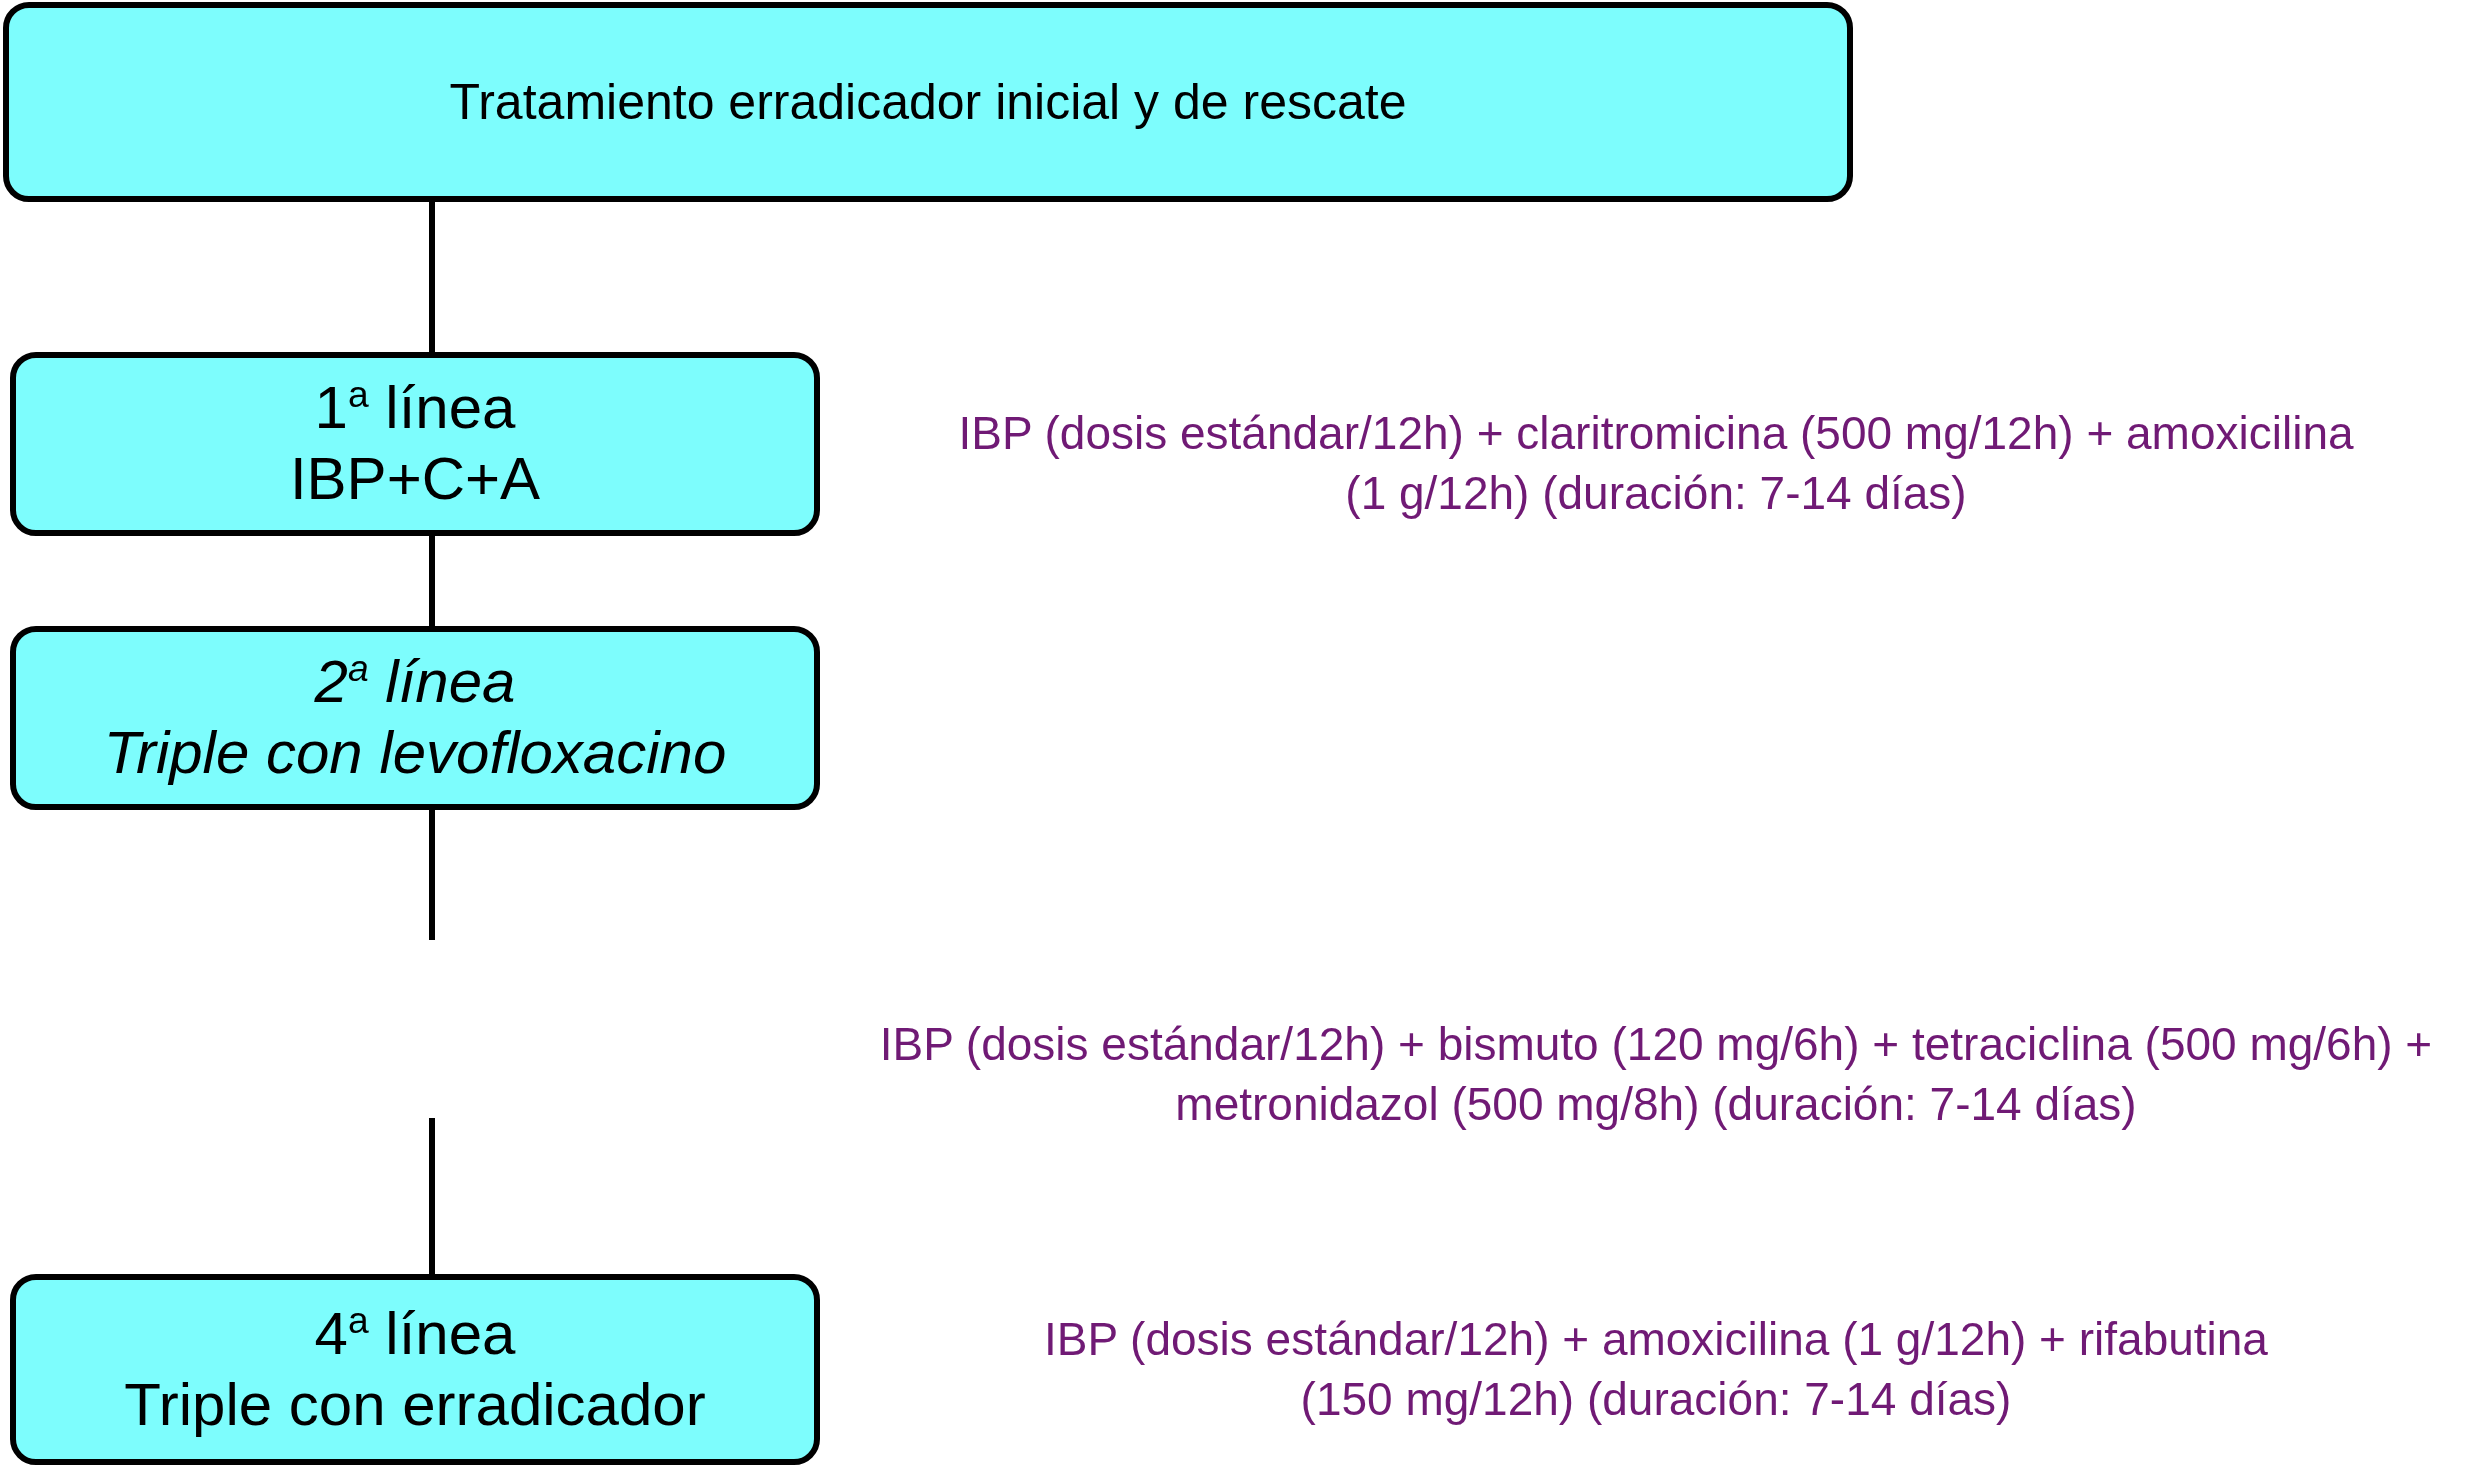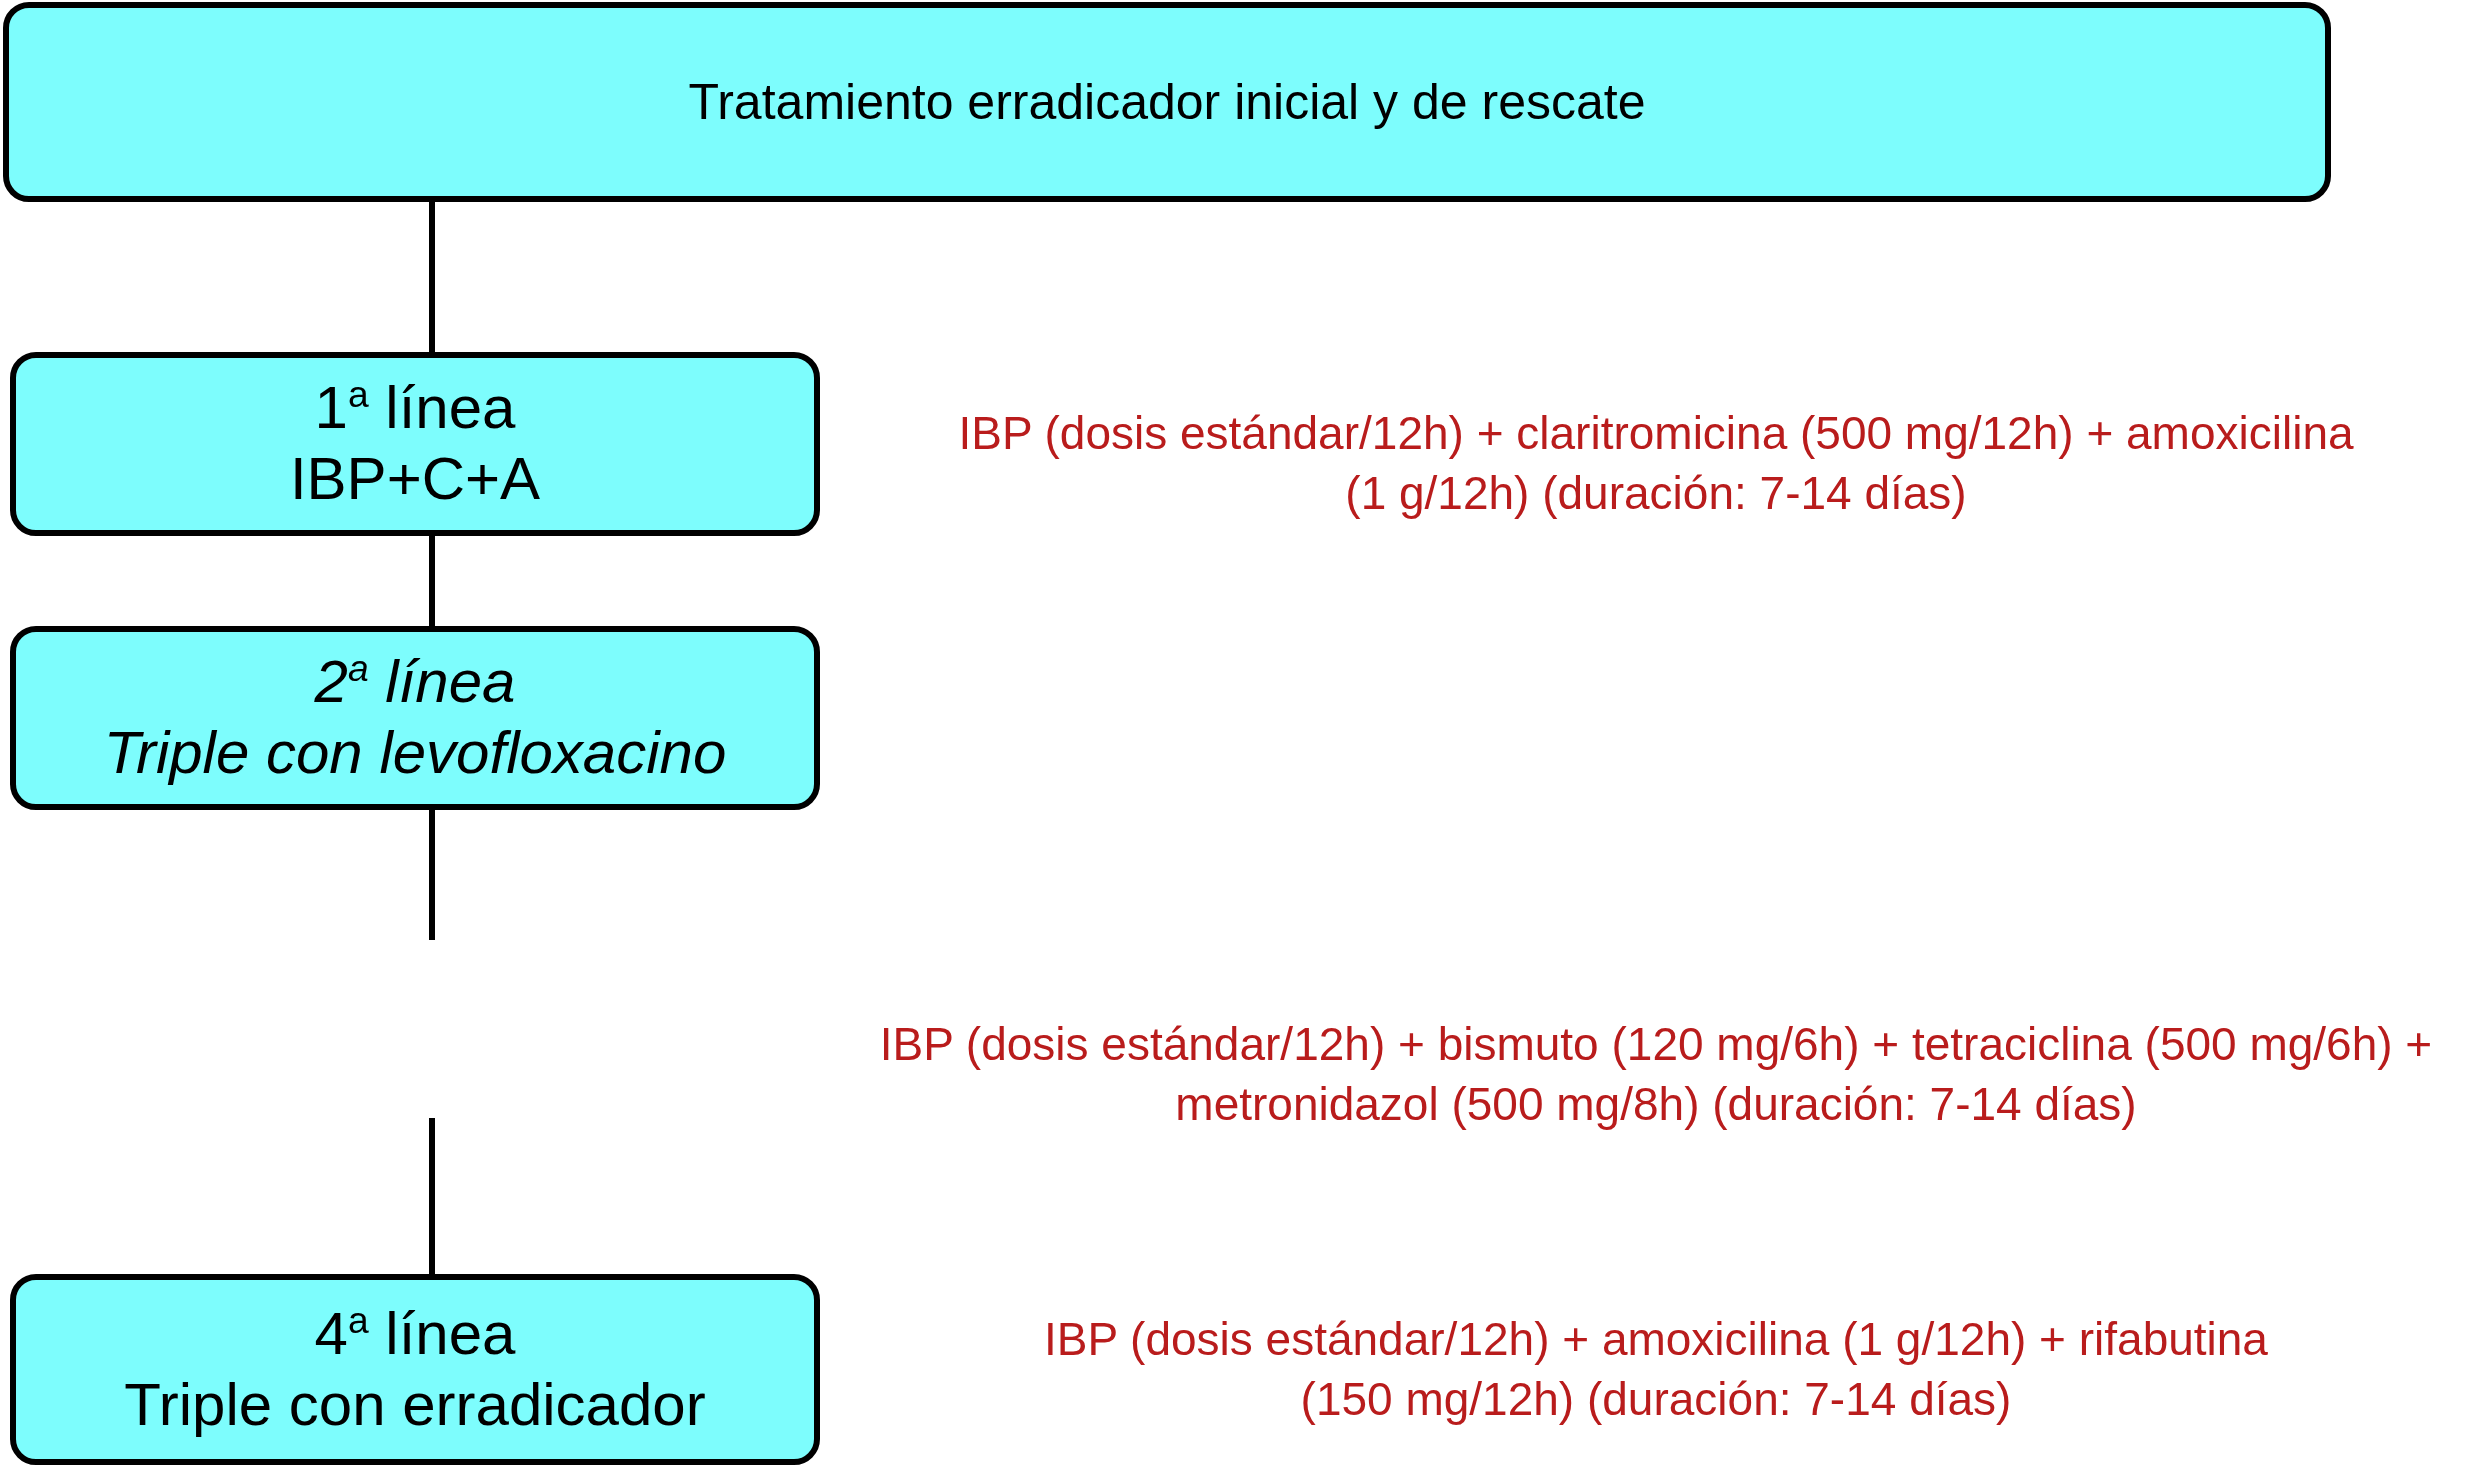--- a/index.html
+++ b/index.html
@@ -39,21 +39,21 @@
     justify-content: center;
     text-align: center;
     line-height: 1.18;
     z-index: 2;
   }
 
   .node-title {
     position: absolute;
     left: 3px;
     top: 2px;
-    width: 2328px;
+    width: 1850px;
     height: 200px;
     font-size: 50px;
   }
 
   .node-line {
     left: 10px;
     width: 810px;
     font-size: 60px;
   }
 
@@ -65,21 +65,21 @@
     vertical-align: super;
     line-height: 0;
   }
 
   
   .desc {
     position: absolute;
     text-align: center;
     font-size: 46px;
     line-height: 1.30;
-    color: #b91c1c;
+    color: #701a75;
     z-index: 1;
   }
   .desc span { display: block; white-space: nowrap; }
 </style>
 </head>
 <body>
 
 <div id="canvas">
 
   <div class="node node-title">

